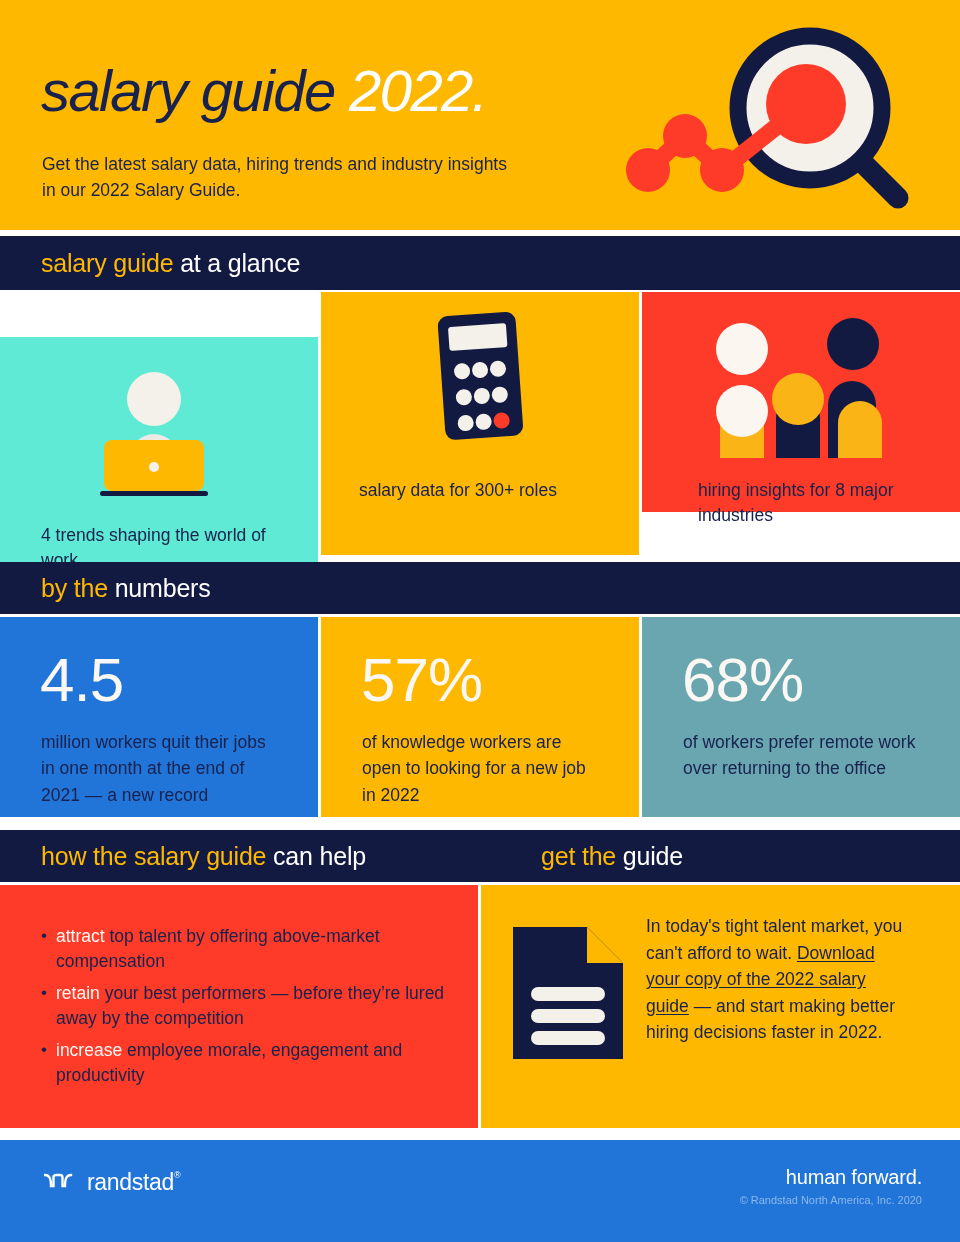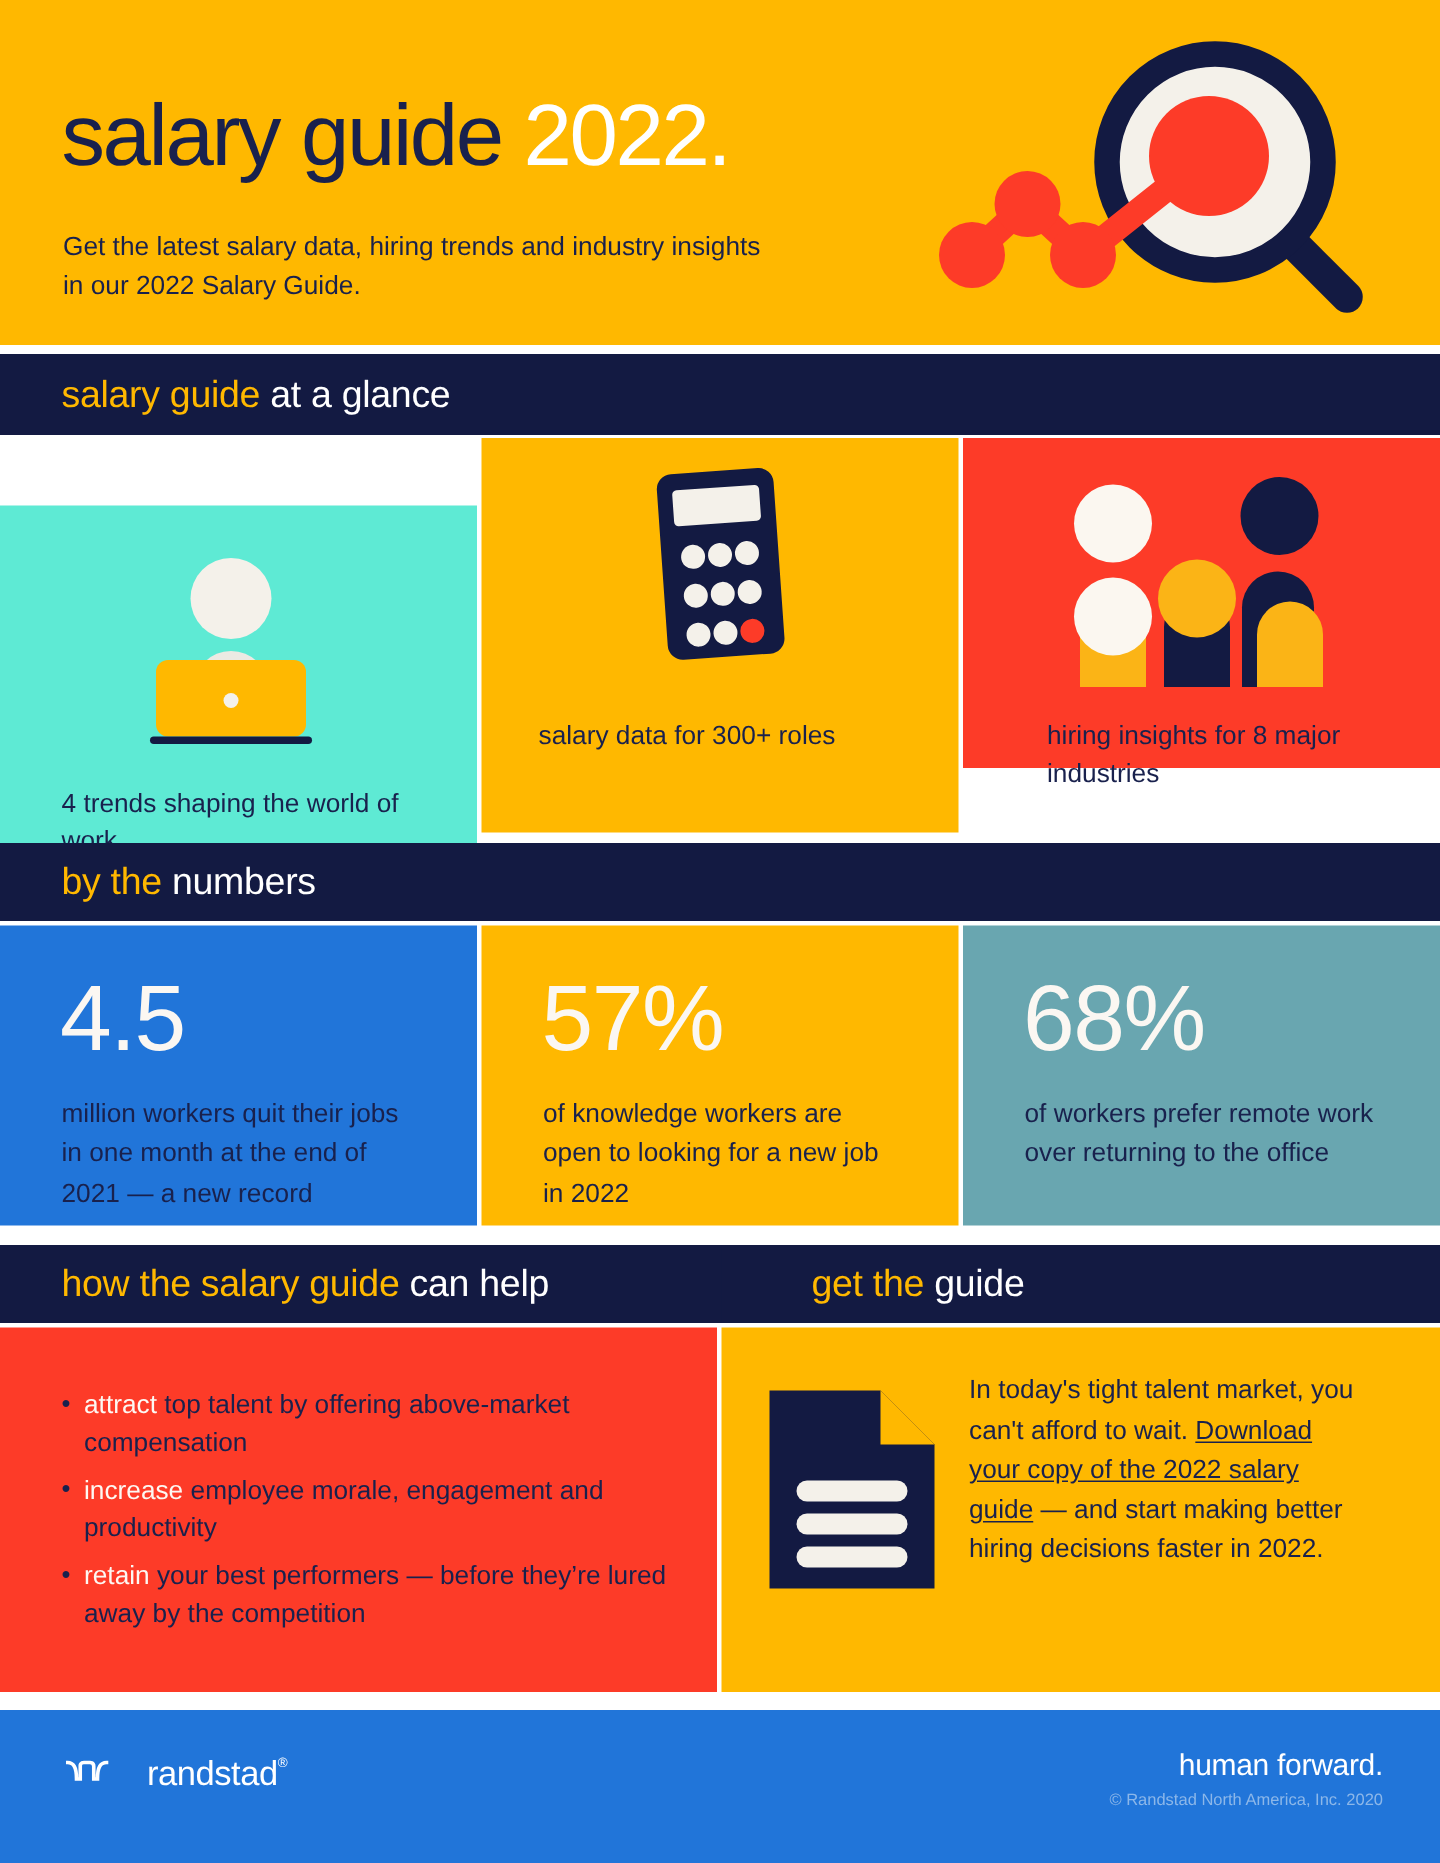--- a/index.html
+++ b/index.html
@@ -31,20 +31,21 @@
     width: 960px; height: 230px;
     background: #ffb800;
   }
   .hero-title {
     position: absolute;
     left: 41px; top: 62px;
     font-size: 58px;
     line-height: 1.0;
     letter-spacing: -1.6px;
     white-space: nowrap;
+    font-style: italic;
   }
   .hero-title .t-navy { color: #19214d; font-weight: 400; }
   .hero-title .t-white { color: #ffffff; font-weight: 400; }
   .hero-sub {
     position: absolute;
     left: 42px; top: 152px;
     width: 480px;
     font-size: 17.5px;
     line-height: 1.48;
     color: #19214d;
@@ -162,21 +163,21 @@
     position: absolute;
     left: 0; top: 1140px;
     width: 960px; height: 102px;
     background: #2175d9;
   }
   .rs-logo {
     position: absolute;
     left: 44px; top: 1169px;
     display: flex;
     align-items: center;
-    gap: 20px;
+    gap: 9px;
   }
   .rs-word {
     font-size: 23px;
     color: #ffffff;
     letter-spacing: -0.3px;
     position: relative;
   }
   .rs-word .tm {
     font-size: 9px;
     vertical-align: super;
@@ -321,24 +322,24 @@
       <span class="w">guide</span>
     </div>
   </div>
 
   <div class="panel" style="left:0; top:885px; width:478px; height:243px; background:#fd3b28;">
     <ul class="bullets">
       <li>
         <span class="kw">attract</span><span> top talent by offering above-market compensation</span>
       </li>
       <li>
-        <span class="kw">increase</span><span> employee morale, engagement and productivity</span>
+        <span class="kw">retain</span><span> your best performers — before they’re lured away by the competition</span>
       </li>
       <li>
-        <span class="kw">retain</span><span> your best performers — before they’re lured away by the competition</span>
+        <span class="kw">increase</span><span> employee morale, engagement and productivity</span>
       </li>
     </ul>
   </div>
 
   <div class="panel" style="left:481px; top:885px; width:479px; height:243px; background:#ffb800;">
     <div class="doc-icon-wrap">
       <svg viewBox="0 0 118 140" width="118" height="140">
         <path d="M4 4 H78 L114 40 V136 H4 Z" fill="#131a42"></path>
         <path d="M78 4 L114 40 H78 Z" fill="#ffb800"></path>
         <rect x="22" y="64" width="74" height="14" rx="7" fill="#f4f1ea"></rect>

